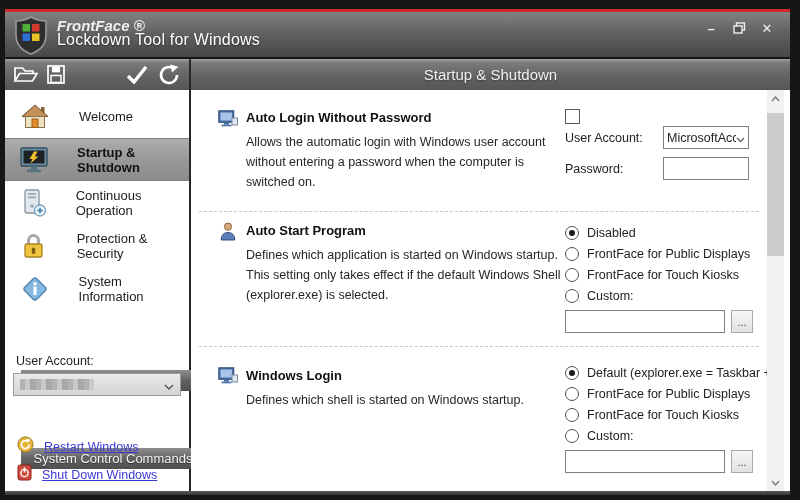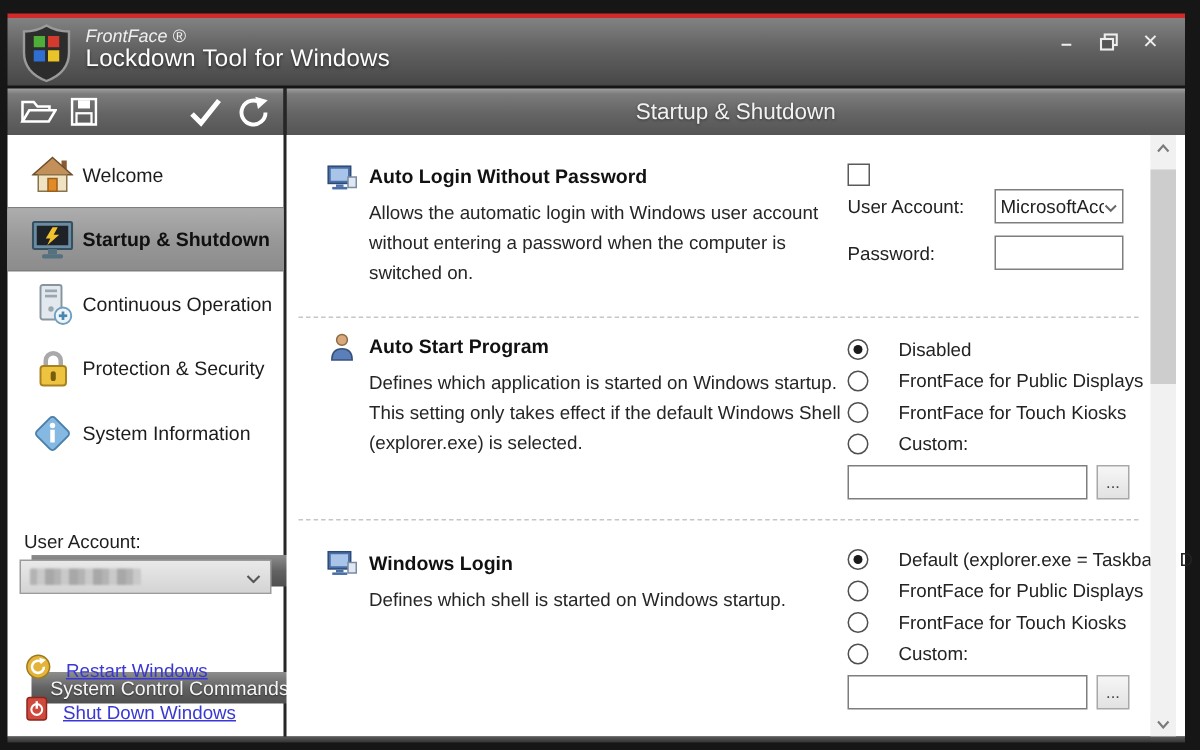--- a/index.html
+++ b/index.html
@@ -7,39 +7,39 @@
   body { background:#161616; font-family:"Liberation Sans","DejaVu Sans",sans-serif; overflow:hidden; position:relative; }
 
   .win { position:absolute; left:5px; top:9px; width:785px; height:482px; }
   .redline { position:absolute; left:0; top:0; width:100%; height:3px; background:#d02a2a; }
   .bottom-strip { position:absolute; left:5px; top:491px; width:785px; height:4px; background:linear-gradient(#5a5a5a,#333); }
 
   
   .titlebar { position:absolute; left:0; top:3px; width:100%; height:45px;
     background:linear-gradient(180deg,#828282 0%,#626262 45%,#474747 100%); }
   .logo { position:absolute; left:8px; top:3px; }
-  .brand { position:absolute; left:52px; top:5px; font-size:12px; font-style:italic; color:#efefef; }
+  .brand { position:absolute; left:52px; top:5px; font-size:15px; font-style:italic; color:#efefef;font-weight:bold; }
   .apptitle { position:absolute; left:52px; top:19px; font-size:16px; font-weight:normal; color:#fff; text-shadow:0 1px 2px rgba(0,0,0,.5); letter-spacing:.2px; }
   .winctrls { position:absolute; right:14px; top:8px; display:flex; gap:10px; }
   .ctrl { width:18px; height:16px; display:flex; align-items:center; justify-content:center; color:#eee; font-size:13px; cursor:default; }
 
   
   .bars { position:absolute; left:0; top:50px; width:100%; height:31px; }
   .barbg { background:linear-gradient(180deg,#a0a0a0 0%,#7b7b7b 12%,#646464 55%,#555 100%); }
   .toolbar { position:absolute; left:0; top:0; width:184px; height:31px; display:flex; align-items:center; padding:0 8px; gap:9px; }
   .toolbar .grow { flex:1; }
   .tbtn { display:flex; align-items:center; justify-content:center; }
   .main-header { position:absolute; left:186px; top:0; width:599px; height:31px; display:flex; align-items:center; justify-content:center;
     color:#f2f2f2; font-size:15px; text-shadow:0 1px 2px rgba(0,0,0,.45); }
 
   .vdivider { position:absolute; left:184px; top:50px; width:2px; height:432px; background:#262626; }
 
   
   .sidebar { position:absolute; left:0; top:81px; width:184px; height:401px; background:#fff; }
-  .nav-item { position:absolute; left:0; width:100%; height:43px; display:flex; align-items:center; padding-left:14px; gap:4px; cursor:default; }
+  .nav-item { position:absolute; left:0; width:100%; height:43px; display:flex; align-items:center; padding-left:14px; gap:28px; cursor:default; }
   .nav-item .lbl { font-size:13px; color:#1c1c1c; }
   .nav-item.sel { background:linear-gradient(180deg,#adadad,#979797 55%,#8c8c8c); border-top:1px solid #7e7e7e; border-bottom:1px solid #7e7e7e; }
   .nav-item.sel .lbl { font-weight:bold; color:#111; }
   .icon-box { width:32px; height:32px; display:flex; align-items:center; justify-content:center; }
 
   .side-hdr { position:absolute; left:16px; width:100%; height:21px; display:flex; align-items:center; justify-content:center;
     color:#f5f5f5; font-size:13px; text-shadow:0 1px 1px rgba(0,0,0,.5);
     background:linear-gradient(180deg,#8e8e8e,#636363 50%,#4f4f4f);margin-top:44px; }
   .side-label { position:absolute; left:11px; font-size:12.5px; color:#1e1e1e; }
   .side-combo { position:absolute; left:8px; width:168px; height:23px; background:linear-gradient(#e9e9e9,#d4d4d4);
@@ -56,21 +56,21 @@
   .sec-desc { position:absolute; font-size:12.5px; color:#262626; line-height:1.6; }
   .dashed { position:absolute; left:8px; width:560px; border-top:1px dashed #c6c6c6; }
 
   .checkbox { position:absolute; width:15px; height:15px; background:#fff; border:1px solid #5a5a5a; }
   .form-label { position:absolute; font-size:12.5px; color:#222; }
   .combo { position:absolute; height:23px; background:#fff; border:1px solid #7e7e7e; display:flex; align-items:center; padding:0 3px; overflow:hidden; }
   .combo .val { font-size:12.5px; color:#222; white-space:nowrap; overflow:hidden; flex:1; }
   .tinput { position:absolute; height:23px; background:#fff; border:1px solid #7e7e7e; font-size:12.5px; padding:0 4px; font-family:inherit; }
   .main-link { position:absolute; font-size:12.5px; color:#2a6cd0; text-decoration:underline; cursor:pointer; }
 
-  .radio-row { position:absolute; display:flex; align-items:center; gap:20px; height:18px; }
+  .radio-row { position:absolute; display:flex; align-items:center; gap:8px; height:18px; }
   .radio { width:14px; height:14px; border:1px solid #4f4f4f; border-radius:50%; background:#fff; position:relative; flex:0 0 auto; }
   .radio.on::after { content:""; position:absolute; left:3px; top:3px; width:6px; height:6px; border-radius:50%; background:#1a1a1a; }
   .radio-lbl { font-size:12.5px; color:#222; white-space:nowrap; }
   .browse { position:absolute; width:22px; height:23px; background:linear-gradient(#f6f6f6,#e2e2e2); border:1px solid #a8a8a8;
     font-size:11px; color:#444; display:flex; align-items:center; justify-content:center; cursor:pointer; }
 
   
   .scrollbar { position:absolute; right:6px; top:0; width:17px; height:401px; background:#f1f1f1; }
   .sb-btn { position:absolute; left:0; width:17px; height:17px; display:flex; align-items:center; justify-content:center; background:#f1f1f1; }
   .sb-thumb { position:absolute; left:0; top:23px; width:17px; height:143px; background:#cdcdcd; }

